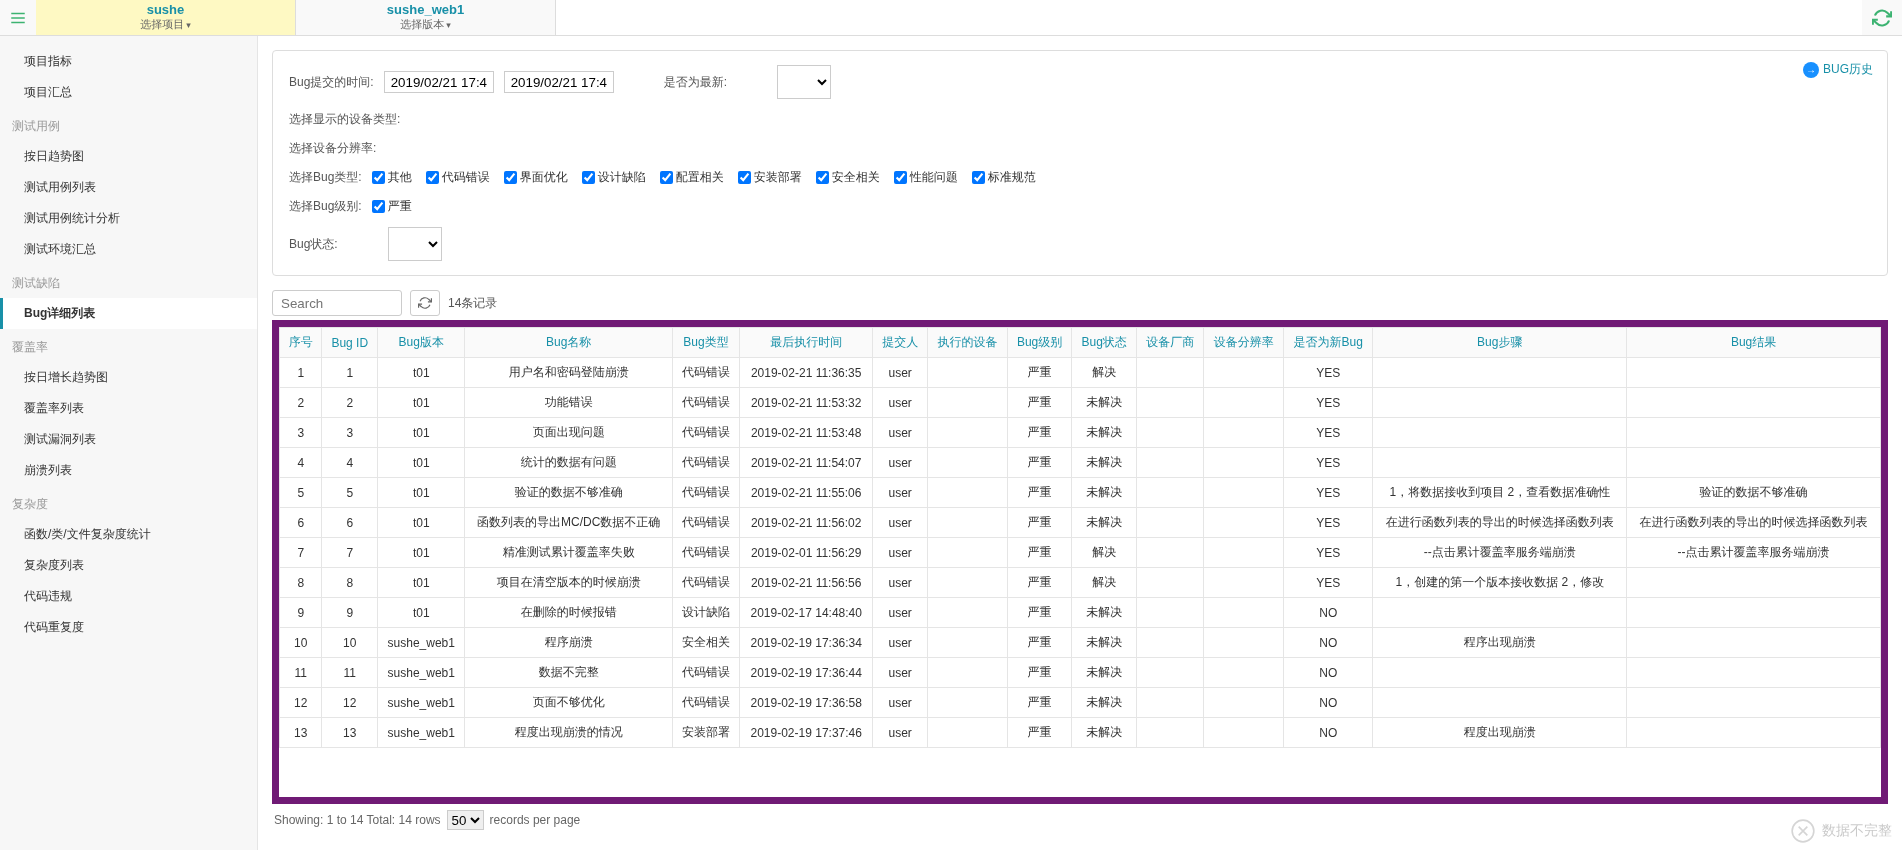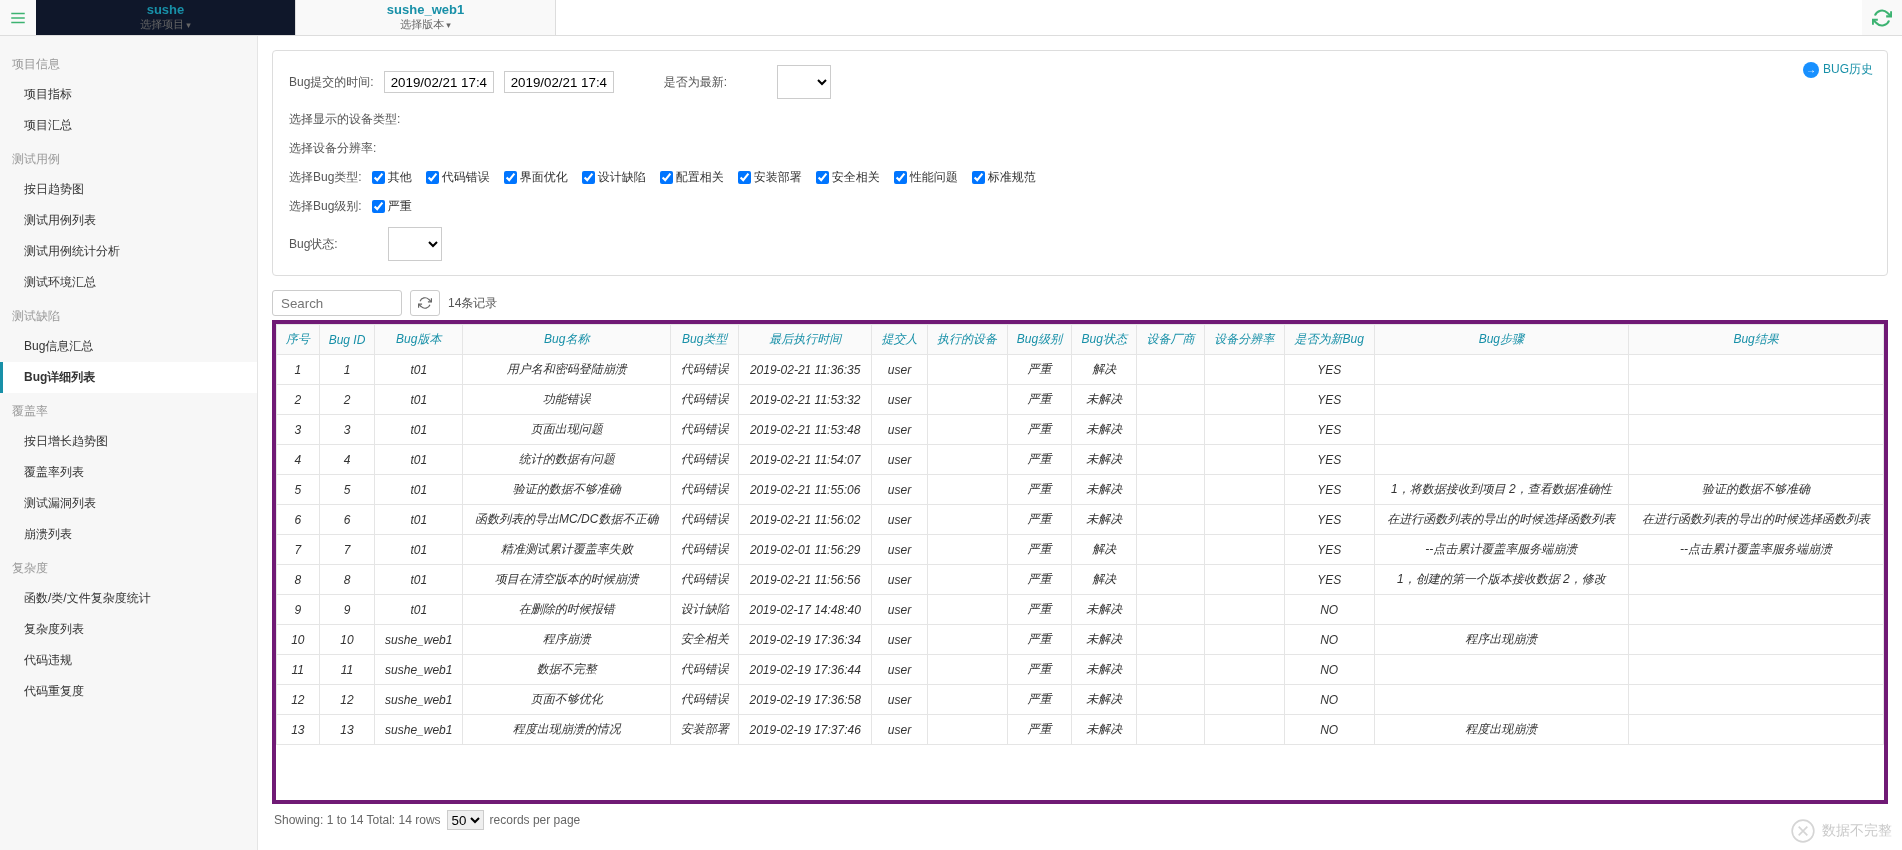--- a/index.html
+++ b/index.html
@@ -3,21 +3,21 @@
   <meta charset="utf-8">
   <style>
     * { box-sizing: border-box; margin: 0; padding: 0; }
     body { font-family: "Microsoft YaHei", Arial, sans-serif; font-size: 12px; color: #333; background: #fff; }
     
     
     .topbar { display: flex; align-items: stretch; height: 36px; border-bottom: 1px solid #ddd; background: #f9f9f9; }
     .hamburger { width: 36px; display: flex; align-items: center; justify-content: center; color: #3cb371; cursor: pointer; }
     .hamburger svg { width: 18px; height: 18px; }
     .tab-block { display: flex; flex-direction: column; width: 260px; border-right: 1px solid #ddd; padding: 2px 8px; }
-    .tab-block.active { background: #0f172a; }
+    .tab-block.active { background: #fef9c3; }
     .tab-title { color: #1890a8; font-weight: 600; font-size: 13px; text-align: center; }
     .tab-sub { color: #666; text-align: center; font-size: 11px; }
     .tab-sub::after { content: "▾"; font-size: 9px; margin-left: 2px; }
     .topbar-spacer { flex: 1; background: #fff; }
     .refresh { width: 40px; display: flex; align-items: center; justify-content: center; color: #3cb371; cursor: pointer; }
     .refresh svg { width: 20px; height: 20px; }
     
     
     .layout { display: flex; height: calc(100vh - 36px); }
     
@@ -41,21 +41,21 @@
     .history-link { position: absolute; top: 10px; right: 14px; color: #1890a8; display: flex; align-items: center; gap: 4px; cursor: pointer; }
     .history-link .circle { width: 16px; height: 16px; border-radius: 50%; background: #1890ff; color: #fff; display: flex; align-items: center; justify-content: center; font-size: 10px; }
     
     
     .table-controls { display: flex; align-items: center; gap: 8px; padding: 4px 0; }
     .record-count { color: #555; }
     .search-input { border: 1px solid #ccc; border-radius: 3px; padding: 4px 8px; width: 130px; height: 26px; }
     .refresh-btn { border: 1px solid #ccc; border-radius: 3px; width: 30px; height: 26px; display: flex; align-items: center; justify-content: center; background: #fff; cursor: pointer; }
     
     
-    .table-wrap { flex: 1; overflow: auto; border: 4px solid #701a75; font-style: italic; }
+    .table-wrap { flex: 1; overflow: auto; border: 7px solid #701a75; }
     table { border-collapse: collapse; min-width: 1560px; width: 100%; }
     th, td { border: 1px solid #e5e5e5; padding: 6px 8px; text-align: center; white-space: nowrap; }
     th { background: #fafafa; color: #1890a8; font-weight: 500; position: sticky; top: 0; }
     .col-wide { min-width: 200px; }
     .col-name { min-width: 180px; }
     
     
     .pager { padding: 6px 2px; color: #666; display: flex; align-items: center; gap: 6px; }
     .pager select { border: 1px solid #ccc; height: 20px; }
     
@@ -87,30 +87,28 @@
     <svg viewBox="0 0 24 24" fill="none" stroke="currentColor" stroke-width="2.5">
         <path d="M23 4v6h-6M1 20v-6h6"></path>
         <path d="M3.51 9a9 9 0 0114.85-3.36L23 10M1 14l4.64 4.36A9 9 0 0020.49 15"></path>
       </svg>
   </div>
 </div>
 
 <div class="layout">
 
   <div class="sidebar" id="sidebar">
-      <div class="side-section">项目信息</div>
       <div class="side-item">项目指标</div>
       <div class="side-item">项目汇总</div>
       <div class="side-section">测试用例</div>
       <div class="side-item">按日趋势图</div>
       <div class="side-item">测试用例列表</div>
       <div class="side-item">测试用例统计分析</div>
       <div class="side-item">测试环境汇总</div>
       <div class="side-section">测试缺陷</div>
-      <div class="side-item">Bug信息汇总</div>
       <div class="side-item active">Bug详细列表</div>
       <div class="side-section">覆盖率</div>
       <div class="side-item">按日增长趋势图</div>
       <div class="side-item">覆盖率列表</div>
       <div class="side-item">测试漏洞列表</div>
       <div class="side-item">崩溃列表</div>
       <div class="side-section">复杂度</div>
       <div class="side-item">函数/类/文件复杂度统计</div>
       <div class="side-item">复杂度列表</div>
       <div class="side-item">代码违规</div>

